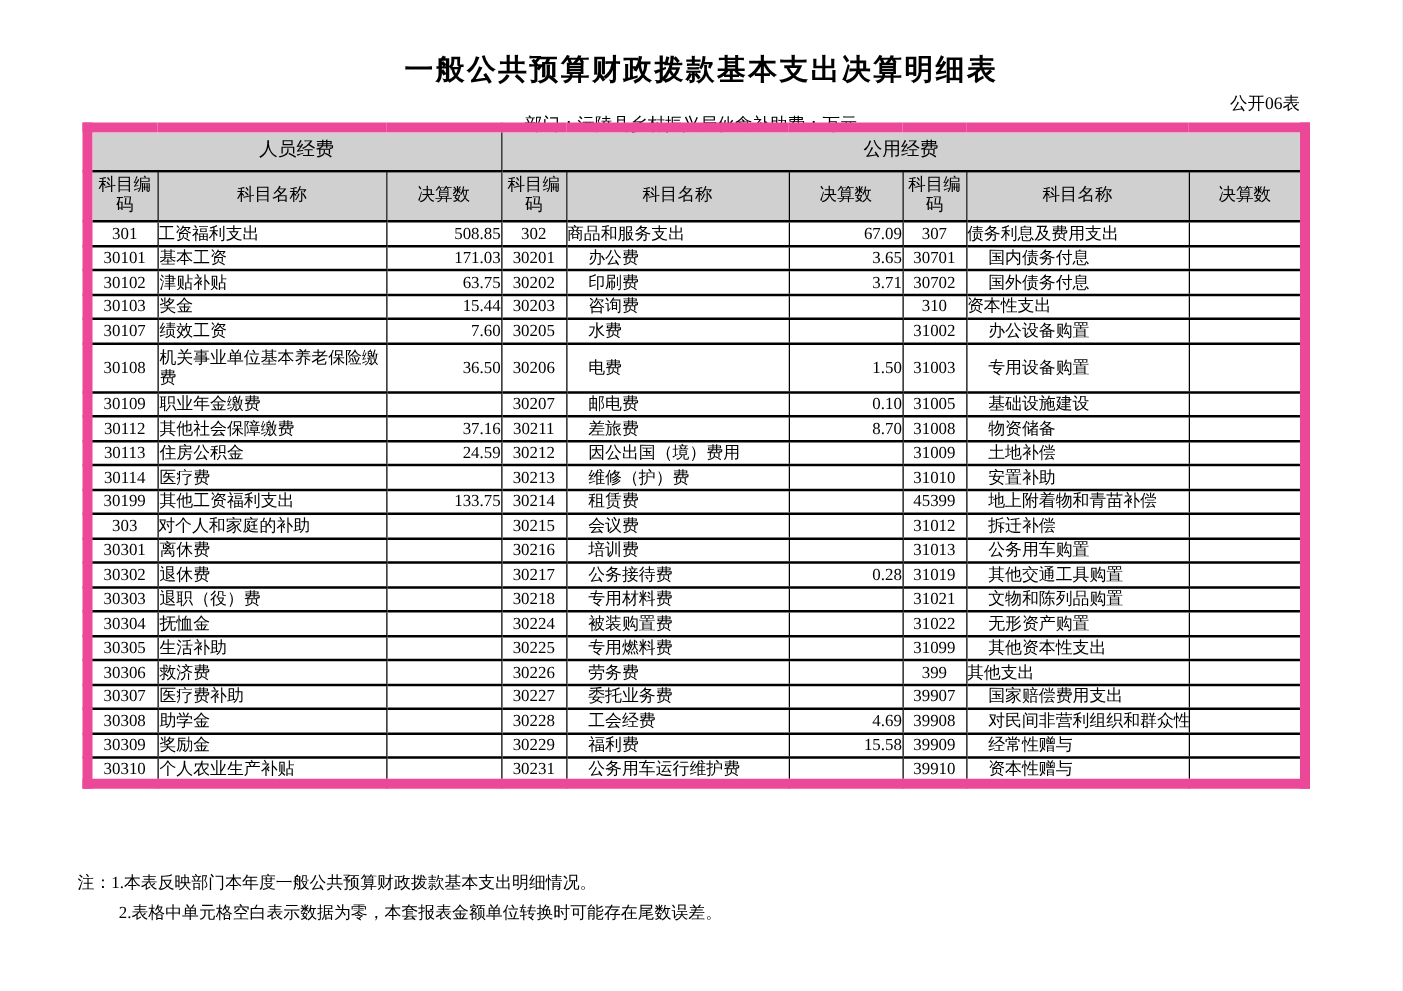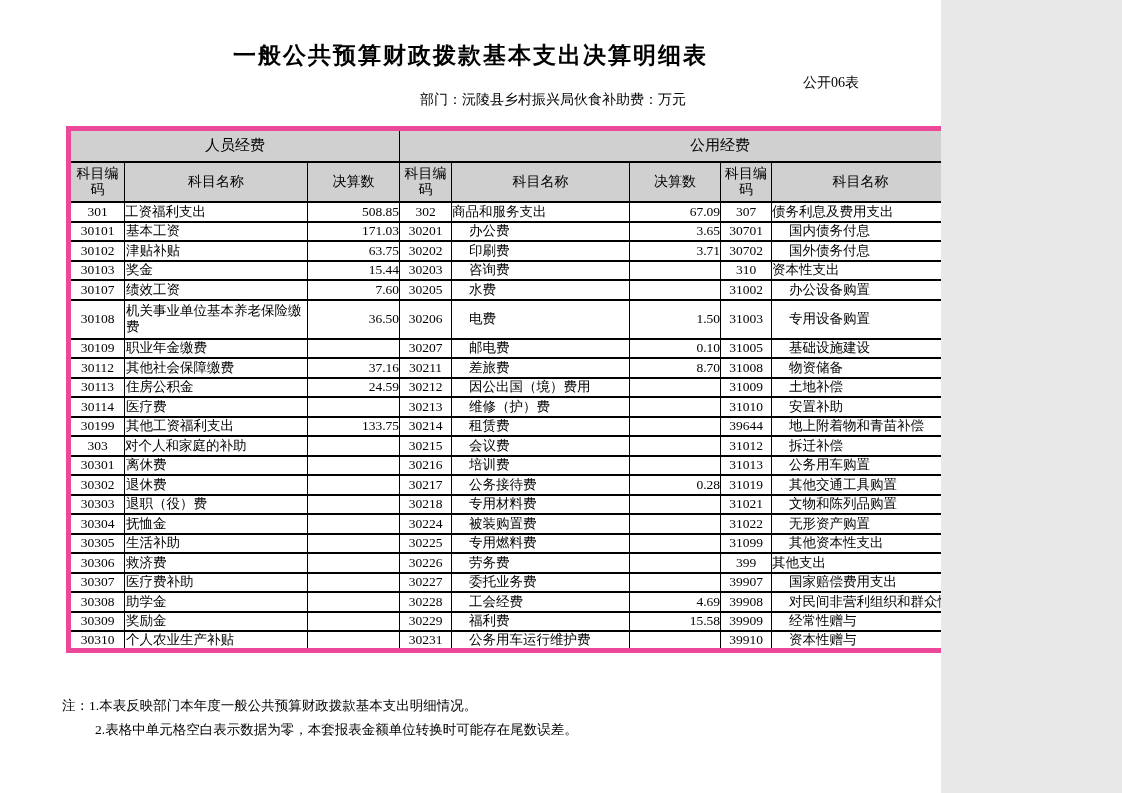--- a/index.html
+++ b/index.html
@@ -1,18 +1,18 @@
 <!DOCTYPE html>
 <html style="--header-bg: #d0d0d0;"><head>
 <meta charset="utf-8">
 <style>
   html, body { margin: 0; padding: 0; background: #e8e8e8; }
   .sheet {
     position: relative;
-    width: 941px;
+    width: 1122px;
     height: 793px;
     background: #ffffff;
     font-family: "Liberation Serif", "DejaVu Serif", serif;
     color: #000;
     overflow: hidden;
   }
   .page-title {
     position: absolute;
     top: 40px;
     left: 0;
@@ -34,26 +34,26 @@
     position: absolute;
     top: 91px;
     left: 66px;
     width: 974px;
     display: flex;
     justify-content: center;
     font-size: 14px;
   }
   table.budget {
     position: absolute;
-    top: 126px;
+    top: 98px;
     left: 66px;
     width: 974px;
     border-collapse: collapse;
     table-layout: fixed;
-    border: 5px solid #ec4899;
+    border: 8px solid #ec4899;
     font-size: 13.5px;
   }
   table.budget th, table.budget td {
     border-left: 1px solid #000;
     border-right: 1px solid #000;
     border-top: 2px solid #000;
     border-bottom: 2px solid #000;
     padding: 0;
     line-height: 1.15;
     overflow: hidden;
@@ -236,21 +236,21 @@
           <td class="name g2 lvl1">安置补助</td>
           <td class="value"></td>
         </tr>
         <tr>
           <td class="code">30199</td>
           <td class="name g0 wrap lvl1">其他工资福利支出</td>
           <td class="value">133.75</td>
           <td class="code">30214</td>
           <td class="name g1 lvl1">租赁费</td>
           <td class="value"></td>
-          <td class="code">39644</td>
+          <td class="code">45399</td>
           <td class="name g2 lvl1">地上附着物和青苗补偿</td>
           <td class="value"></td>
         </tr>
         <tr>
           <td class="code">303</td>
           <td class="name g0 wrap">对个人和家庭的补助</td>
           <td class="value"></td>
           <td class="code">30215</td>
           <td class="name g1 lvl1">会议费</td>
           <td class="value"></td>

